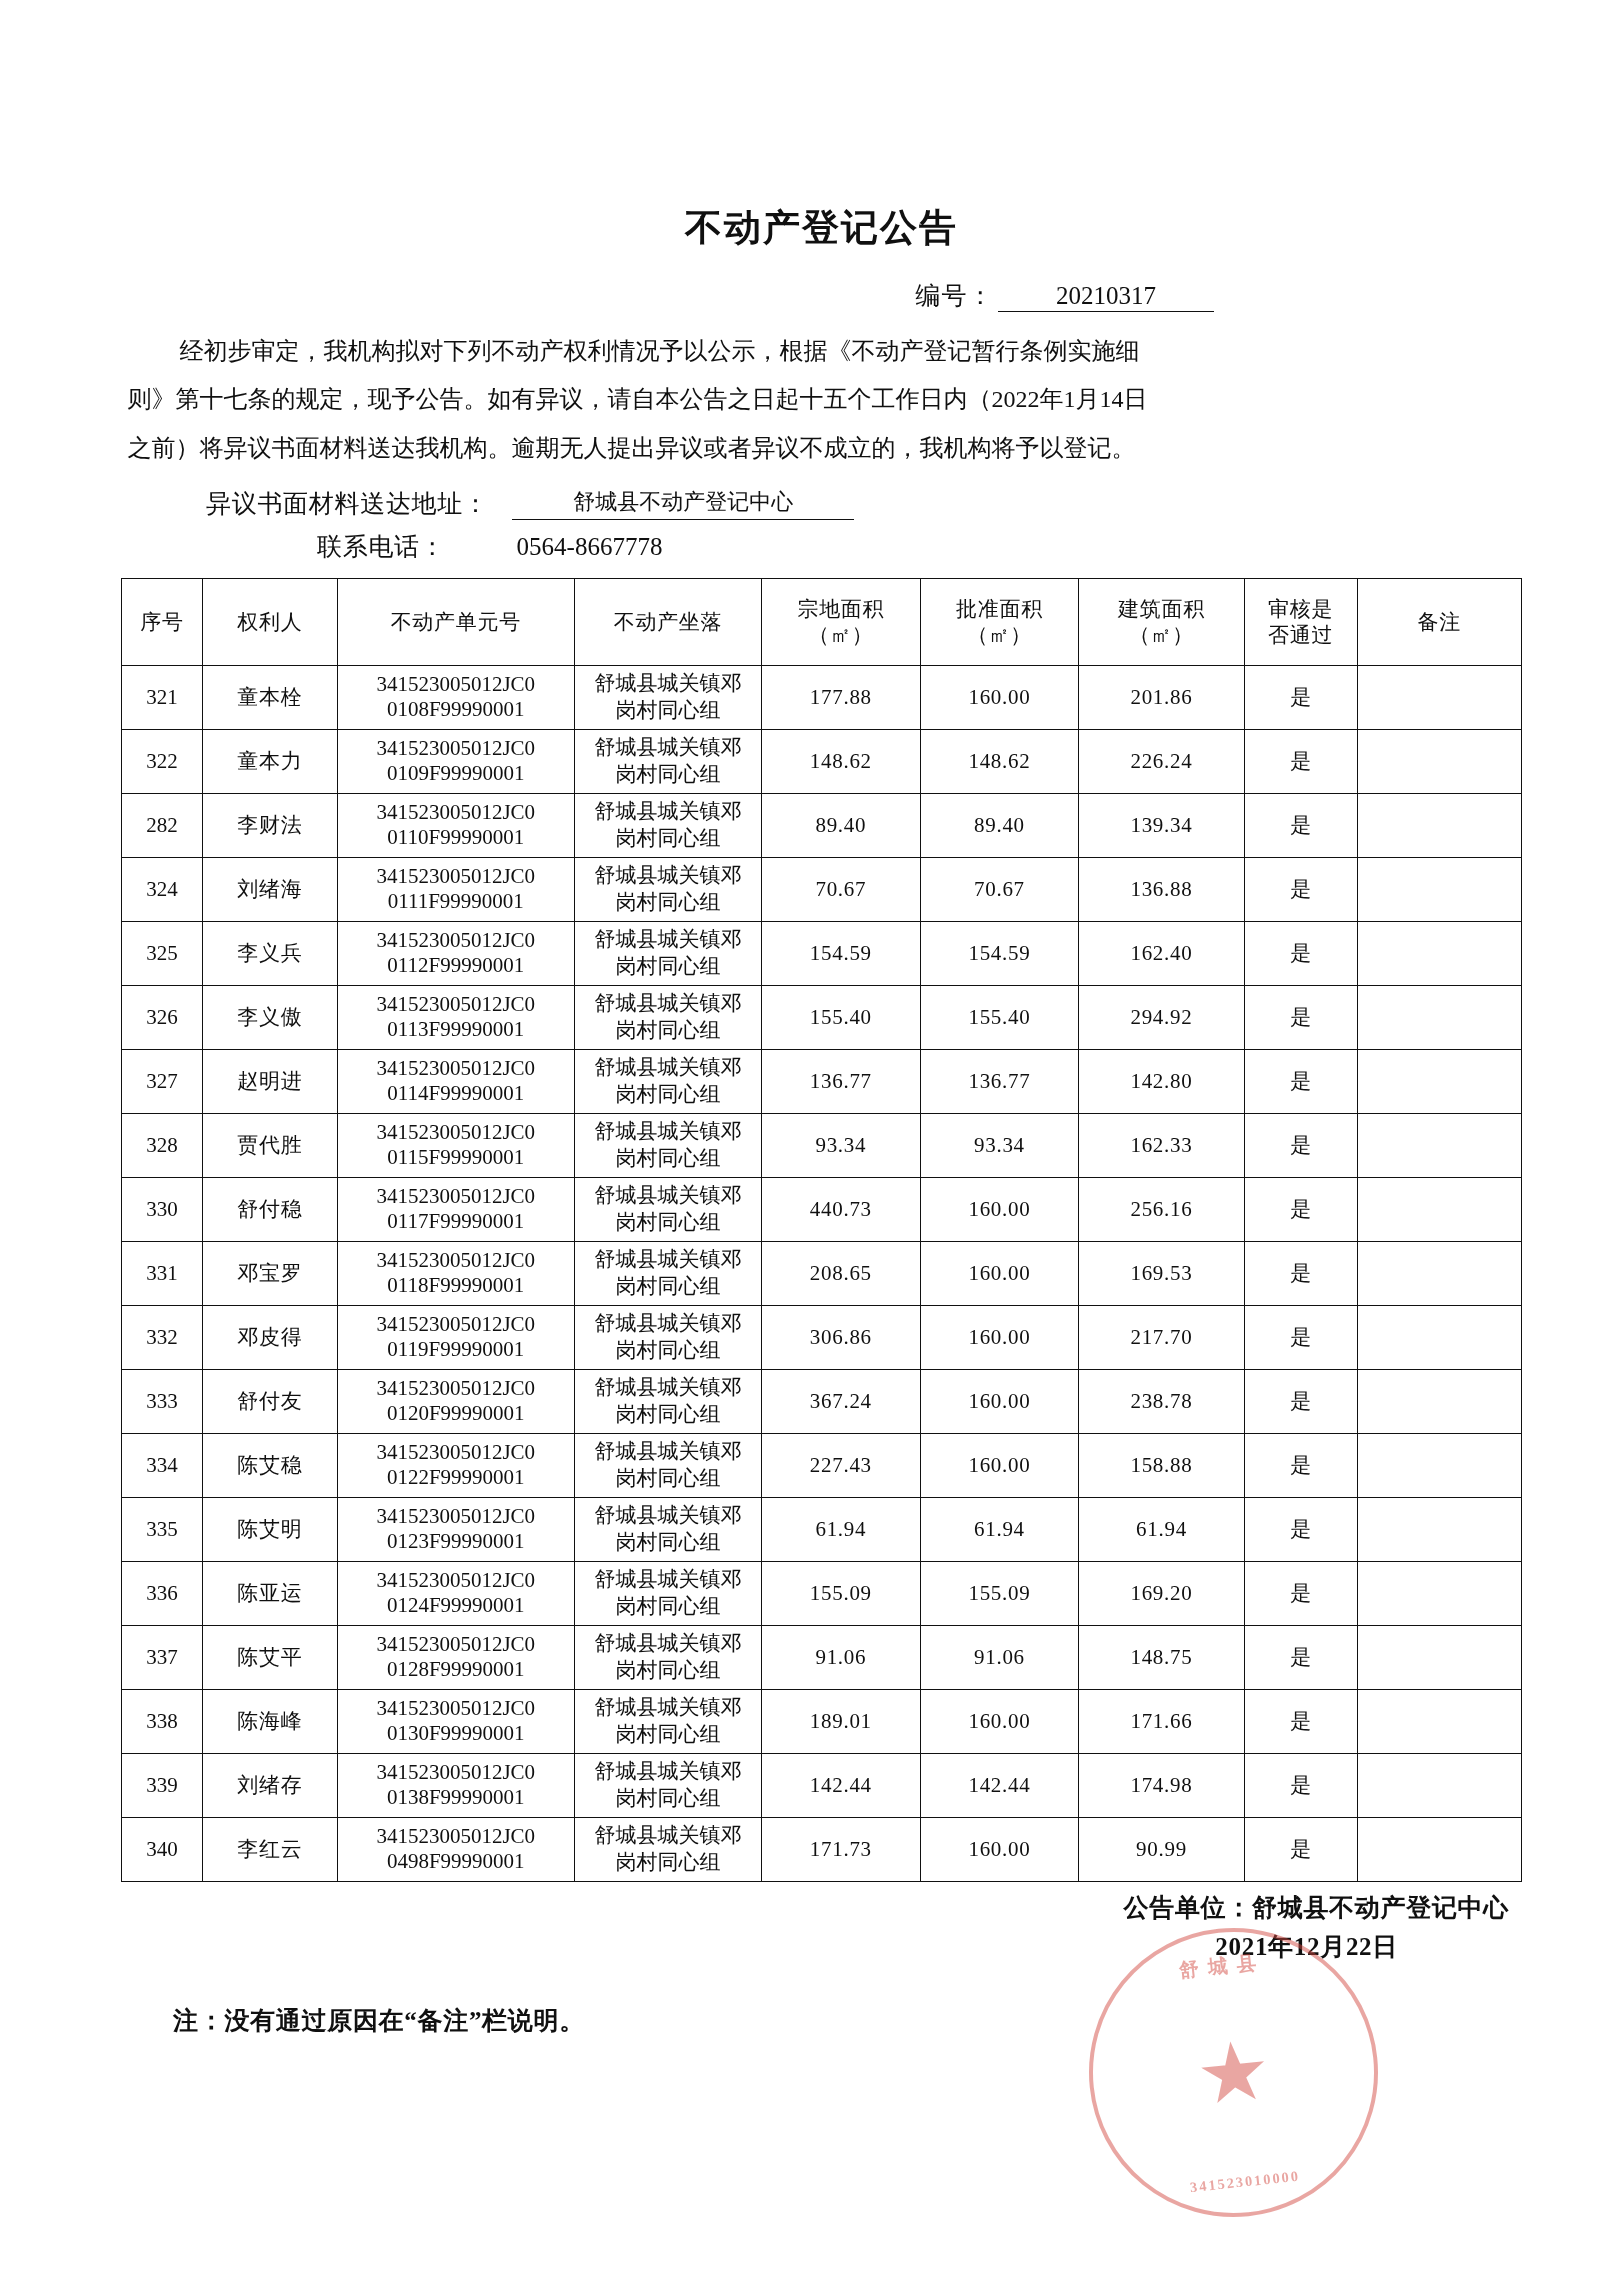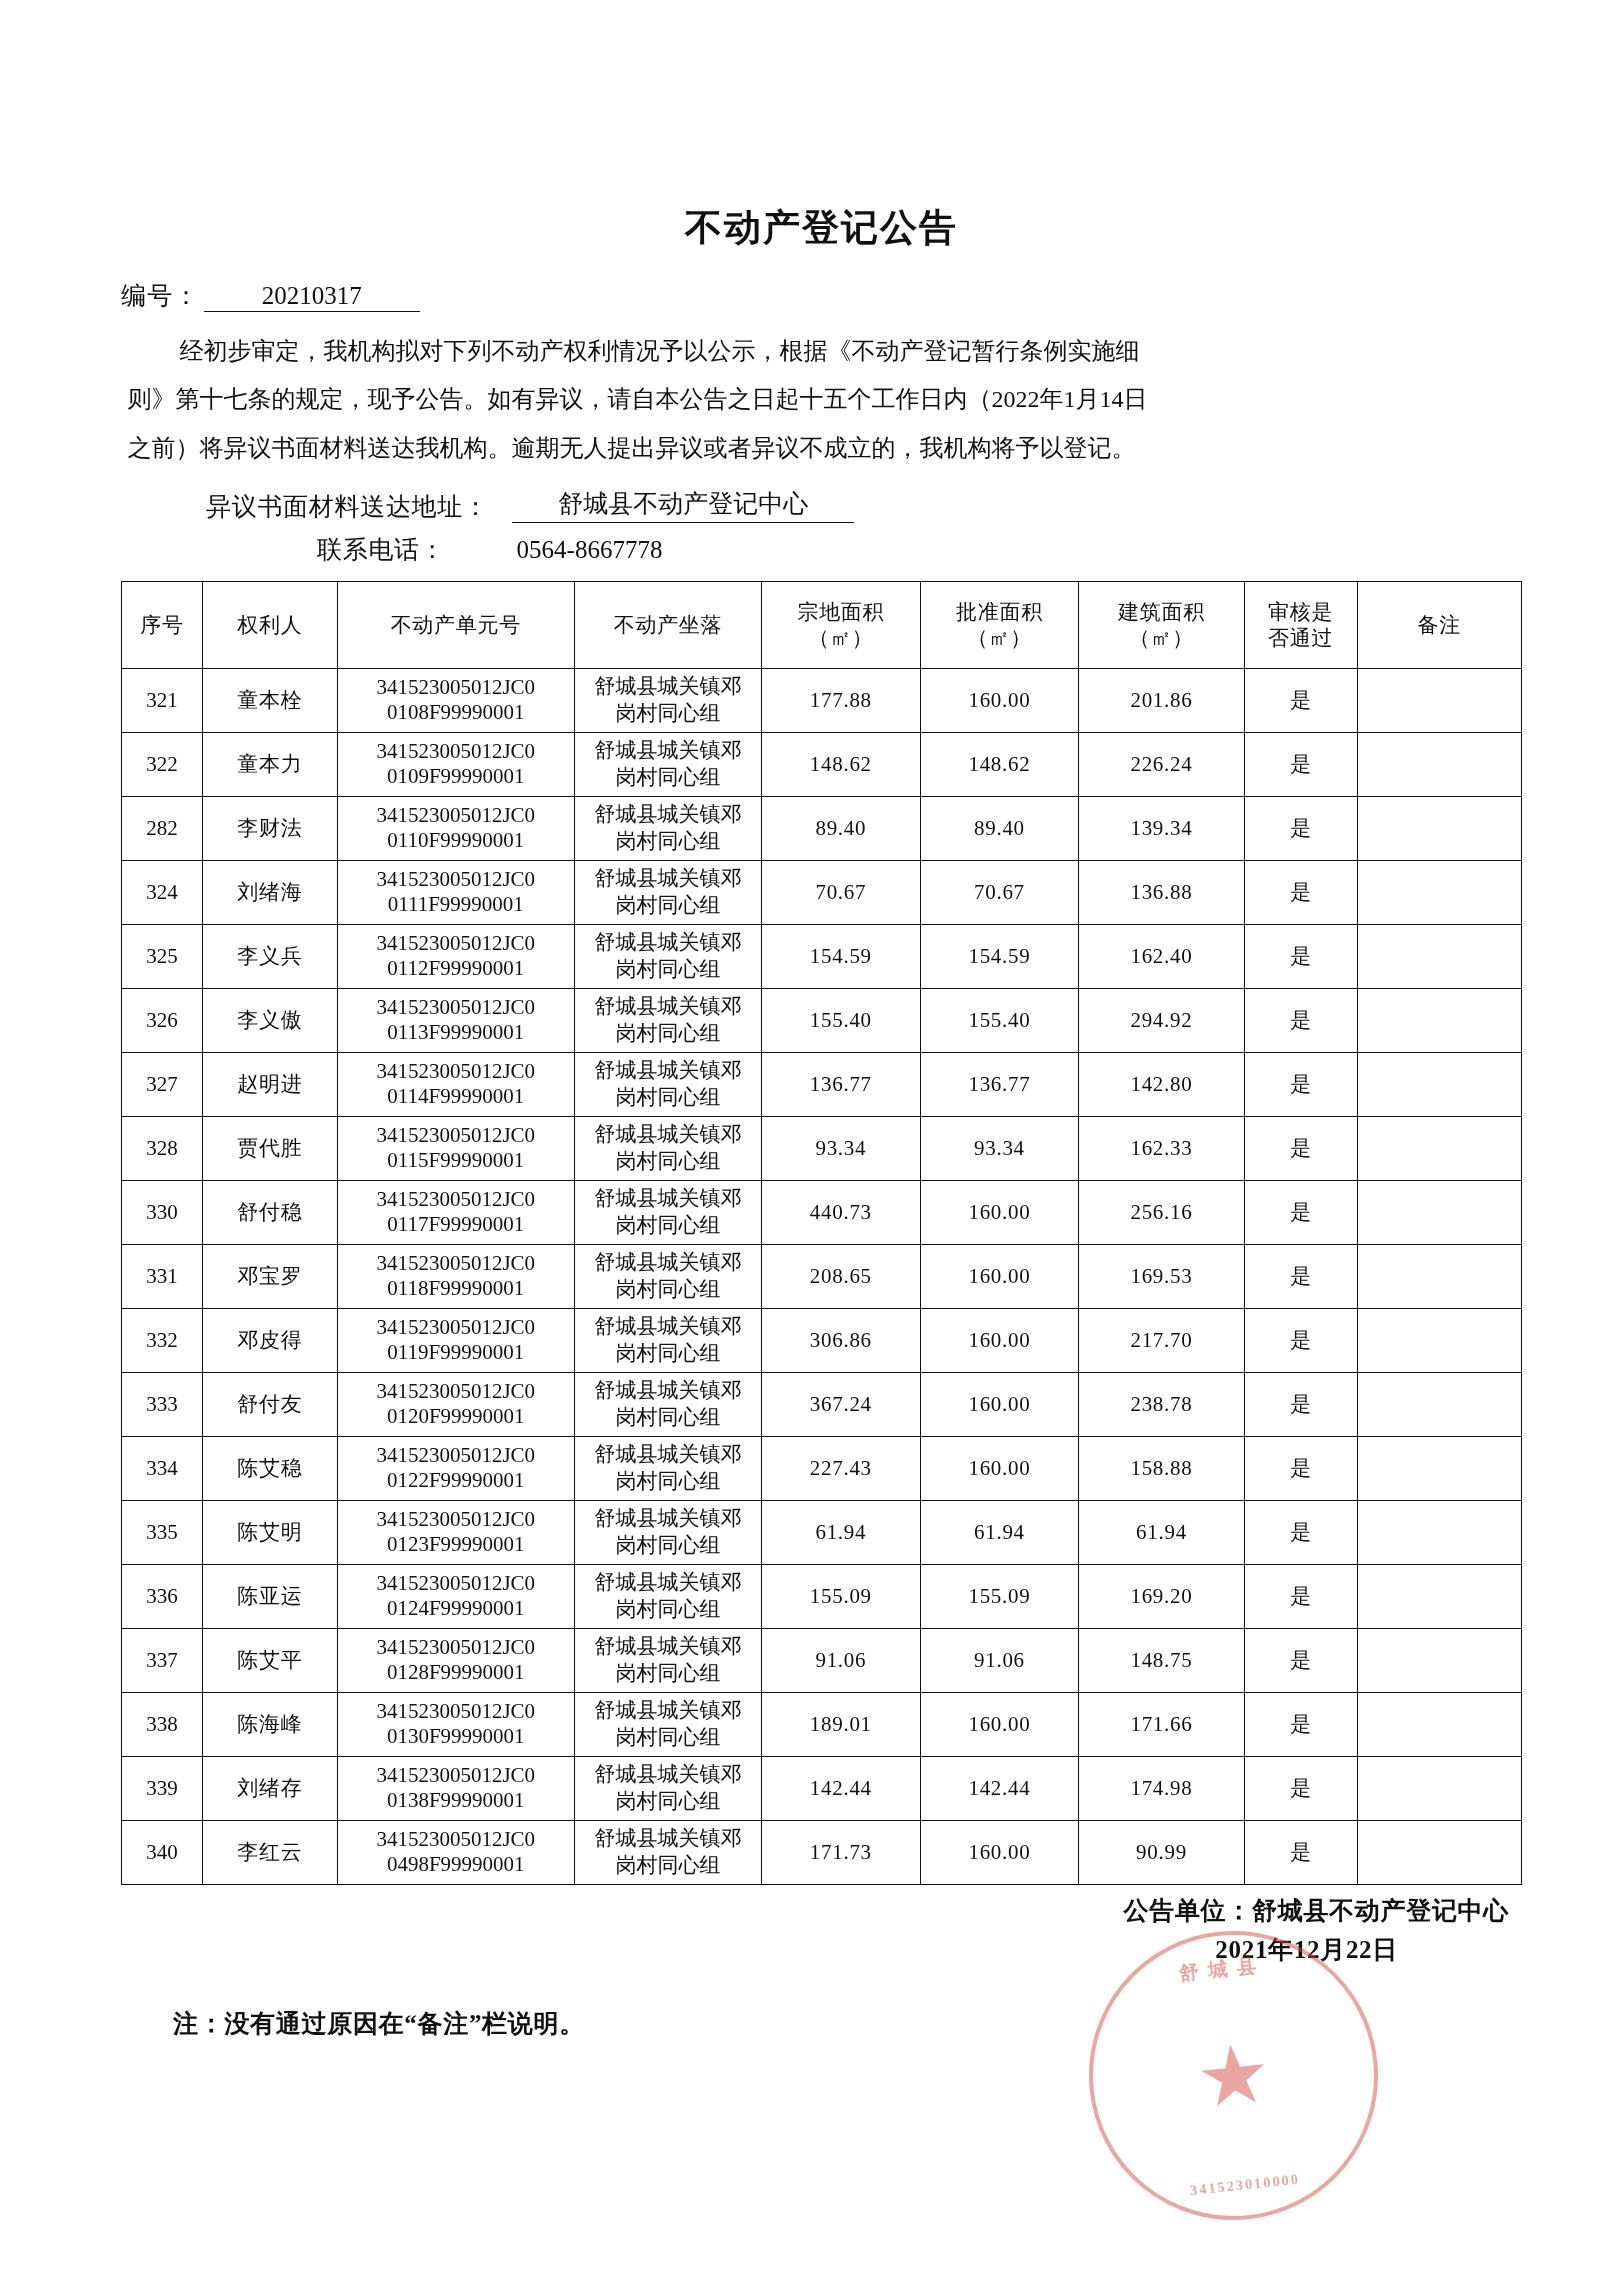--- a/index.html
+++ b/index.html
@@ -27,21 +27,21 @@
   .doc-title {
     text-align: center;
     font-size: 37px;
     font-weight: bold;
     letter-spacing: 2px;
     margin: 39px 0 26px 0;
     font-family: "Liberation Serif", "DejaVu Serif", serif;
   }
   .number-line {
     display: flex;
-    justify-content: flex-start;
+    justify-content: flex-end;
     align-items: flex-end;
     padding-right: 308px;
     margin-bottom: 17px;
   }
   .number-label {
     font-size: 25px;
     letter-spacing: 1.3px;
   }
   .number-value {
     font-size: 25px;
@@ -68,21 +68,21 @@
     align-items: flex-end;
     margin-top: 17px;
     padding-left: 85px;
   }
   .addr-label {
     font-size: 25px;
     letter-spacing: 0.7px;
     white-space: nowrap;
   }
   .addr-value {
-    font-size: 25px;
+    font-size: 22px;
     margin-left: 23.6px;
     border-bottom: 1.3px solid #111;
     padding: 0 17px 2px 17px;
     min-width: 308px;
     text-align: center;
   }
   .tel-row {
     display: flex;
     align-items: flex-end;
     margin-top: 10.5px;

